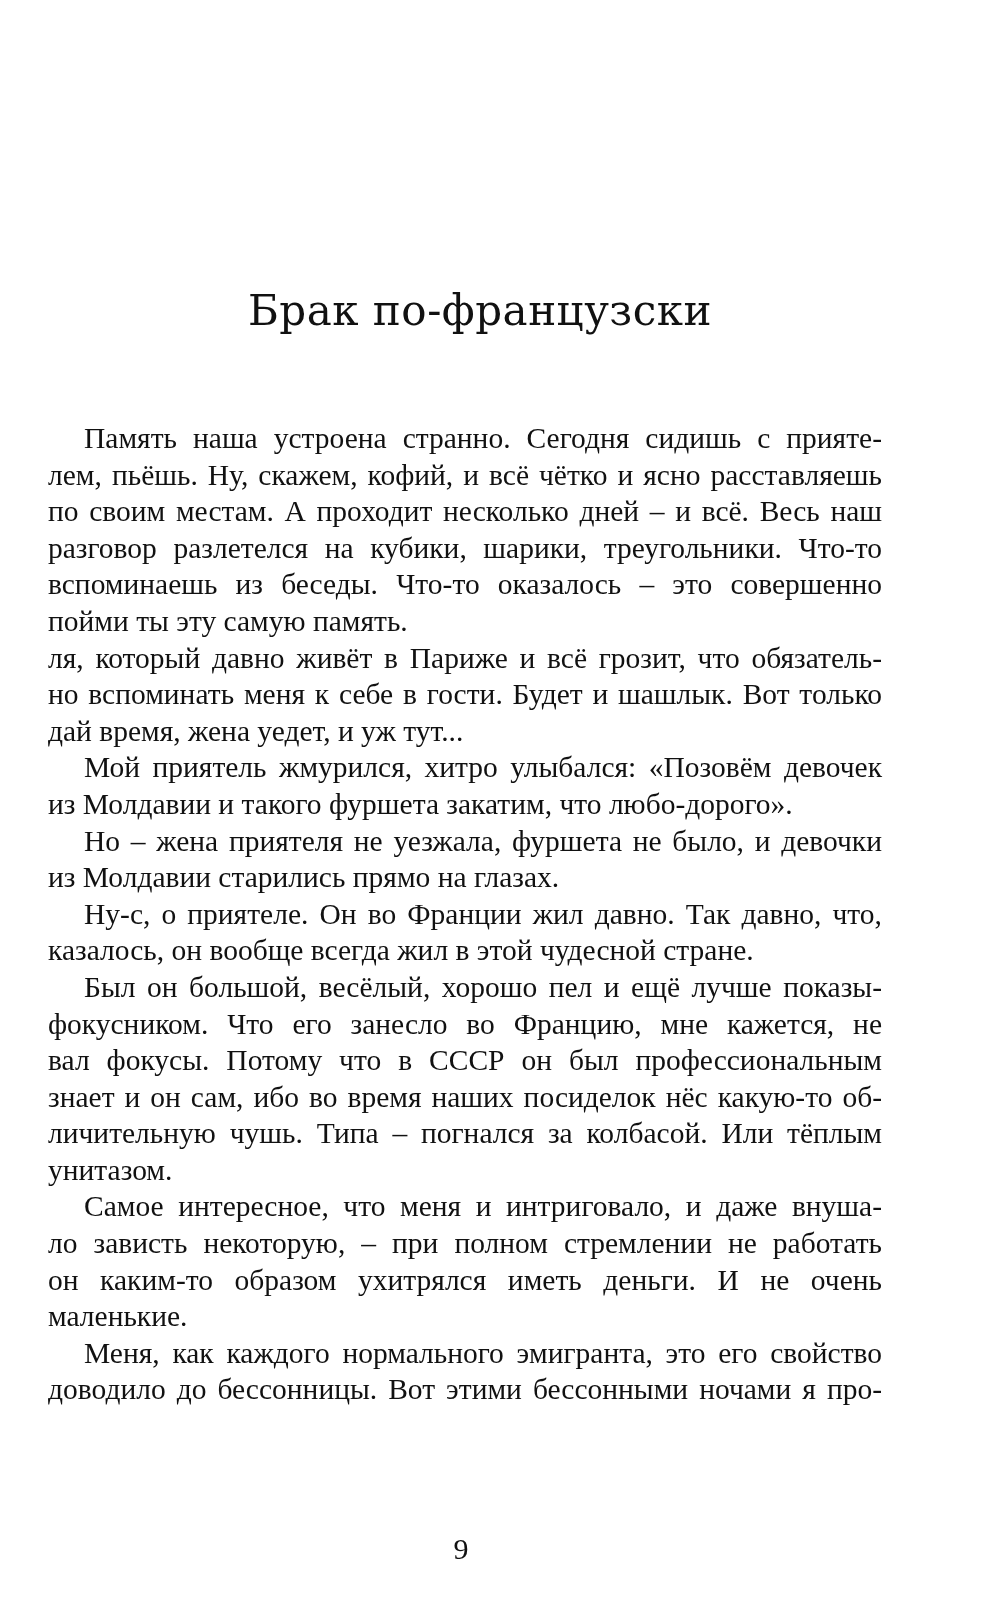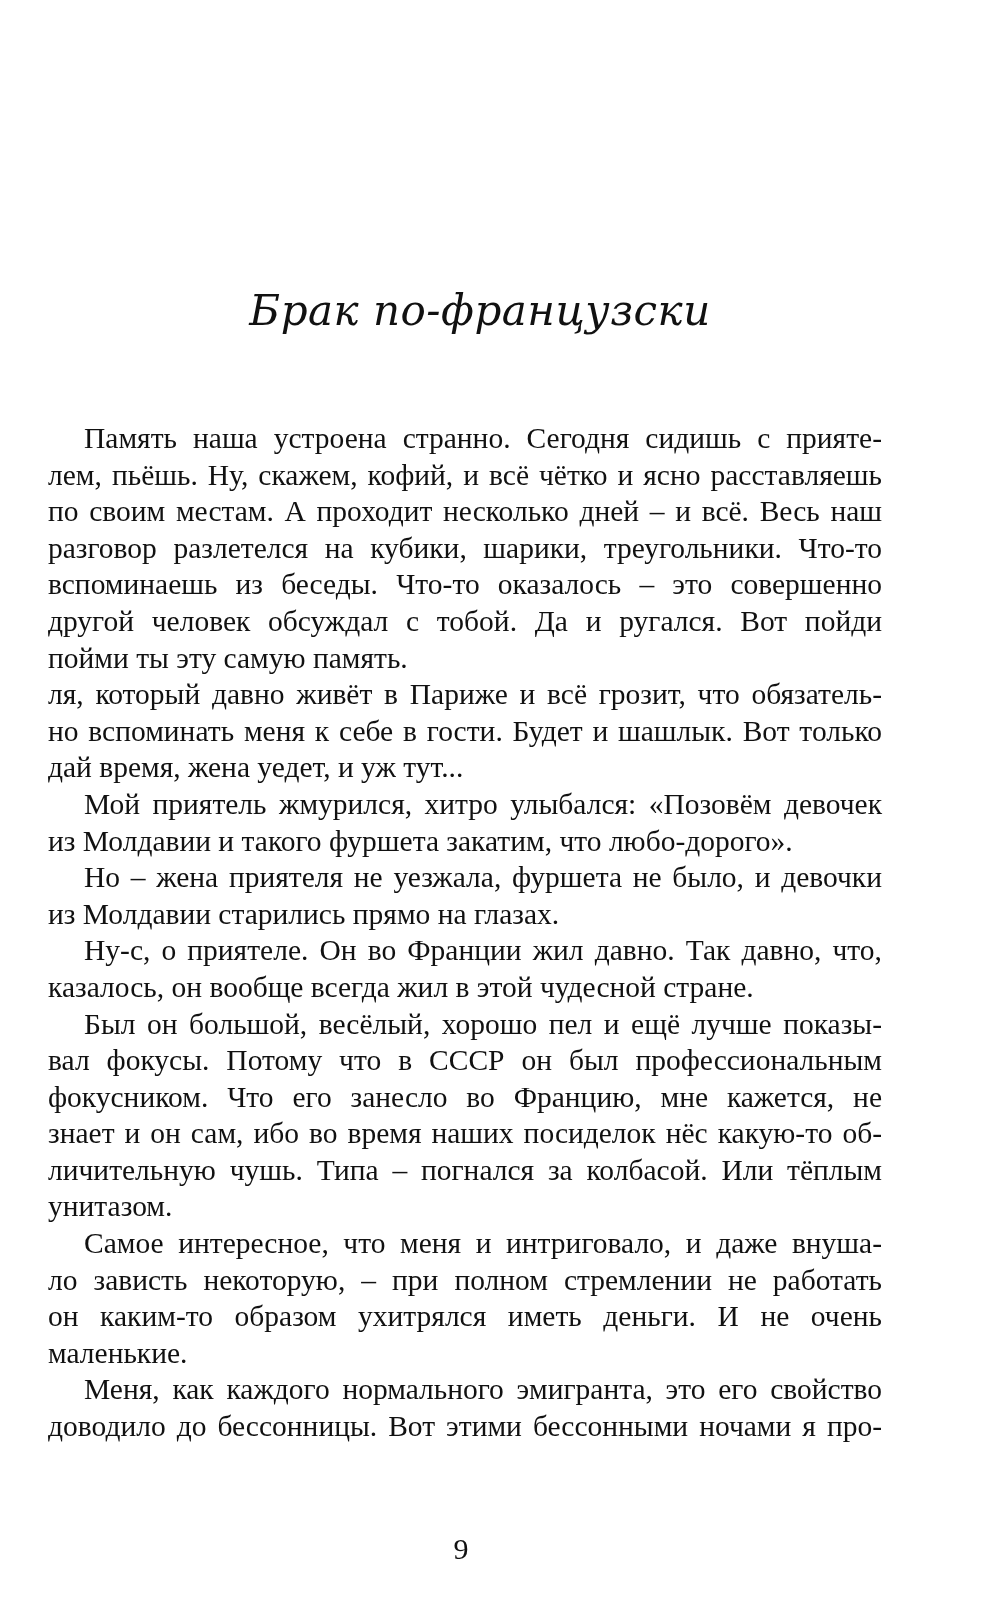--- a/index.html
+++ b/index.html
@@ -25,21 +25,20 @@
       left: 0;
       width: 960px;
       top: 286px;
       text-align: center;
       font-family: "DejaVu Serif", serif;
       font-size: 42px;
       font-weight: normal;
       color: #111111;
       letter-spacing: 0.5px;
       margin: 0;
-      font-style: italic;
     }
     .body-text {
       position: absolute;
       left: 48px;
       top: 420px;
       width: 834px;
       font-family: "Liberation Serif", serif;
       font-size: 29.5px;
       line-height: 36.6px;
       color: #111111;
@@ -75,21 +74,20 @@
   <h1 class="title">Брак по-французски</h1>
 
   <div class="body-text">
 
     <div>
       <span class="line indent">Память наша устроена странно. Сегодня сидишь с прияте-</span>
       <span class="line">лем, пьёшь. Ну, скажем, кофий, и всё чётко и ясно расставляешь</span>
       <span class="line">по своим местам. А проходит несколько дней – и всё. Весь наш</span>
       <span class="line">разговор разлетелся на кубики, шарики, треугольники. Что-то</span>
       <span class="line">вспоминаешь из беседы. Что-то оказалось – это совершенно</span>
-      <span class="line">другой человек обсуждал с тобой. Да и ругался. Вот пойди</span>
       <span class="line last">пойми ты эту самую память.</span>
     </div>
 
     <div>
       <span class="line">ля, который давно живёт в Париже и всё грозит, что обязатель-</span>
       <span class="line">но вспоминать меня к себе в гости. Будет и шашлык. Вот только</span>
       <span class="line last">дай время, жена уедет, и уж тут...</span>
     </div>
 
     <div>
@@ -102,22 +100,22 @@
       <span class="line last">из Молдавии старились прямо на глазах.</span>
     </div>
 
     <div>
       <span class="line indent">Ну-с, о приятеле. Он во Франции жил давно. Так давно, что,</span>
       <span class="line last">казалось, он вообще всегда жил в этой чудесной стране.</span>
     </div>
 
     <div>
       <span class="line indent">Был он большой, весёлый, хорошо пел и ещё лучше показы-</span>
+      <span class="line">фокусником. Что его занесло во Францию, мне кажется, не</span>
       <span class="line">вал фокусы. Потому что в СССР он был профессиональным</span>
-      <span class="line">фокусником. Что его занесло во Францию, мне кажется, не</span>
       <span class="line">знает и он сам, ибо во время наших посиделок нёс какую-то об-</span>
       <span class="line">личительную чушь. Типа – погнался за колбасой. Или тёплым</span>
       <span class="line last">унитазом.</span>
     </div>
 
     <div>
       <span class="line indent">Самое интересное, что меня и интриговало, и даже внуша-</span>
       <span class="line">ло зависть некоторую, – при полном стремлении не работать</span>
       <span class="line">он каким-то образом ухитрялся иметь деньги. И не очень</span>
       <span class="line last">маленькие.</span>

